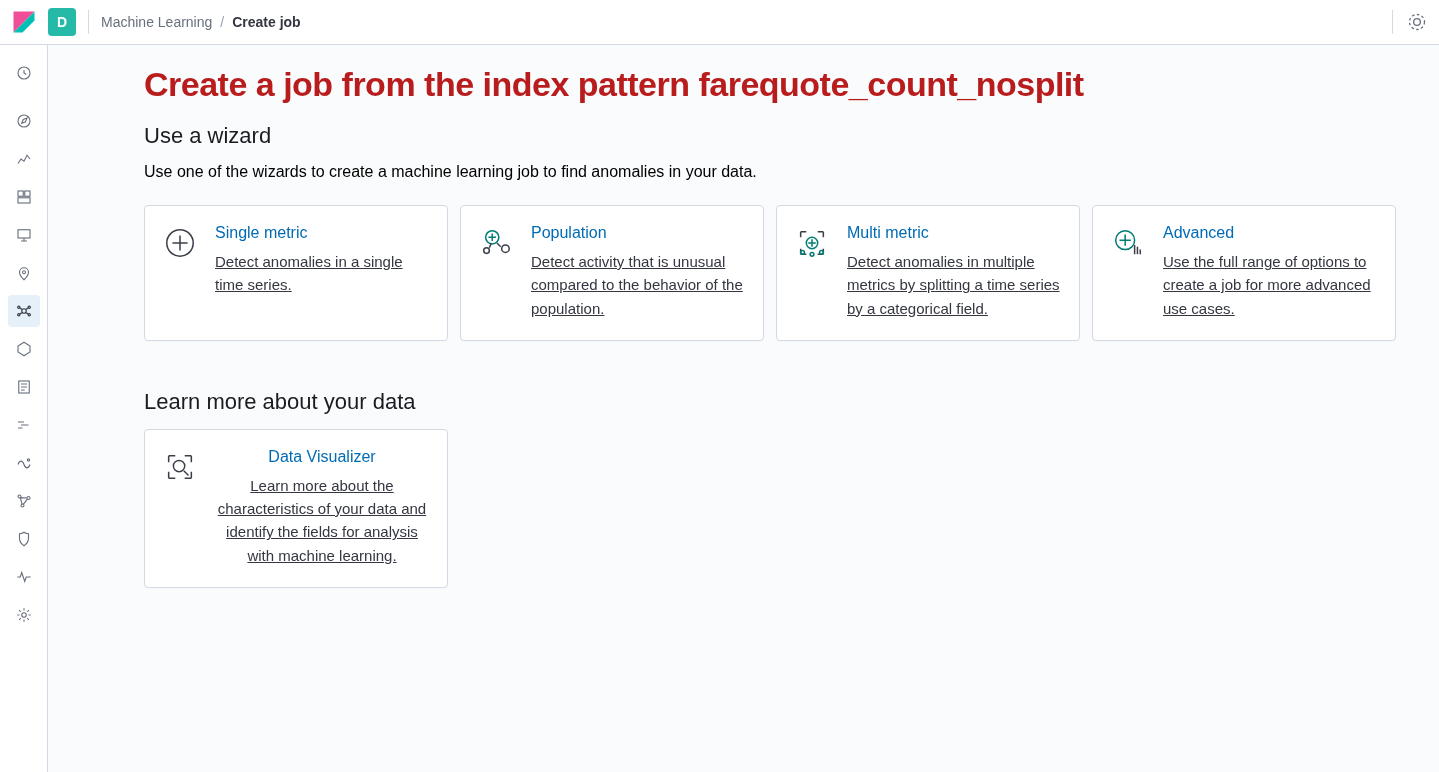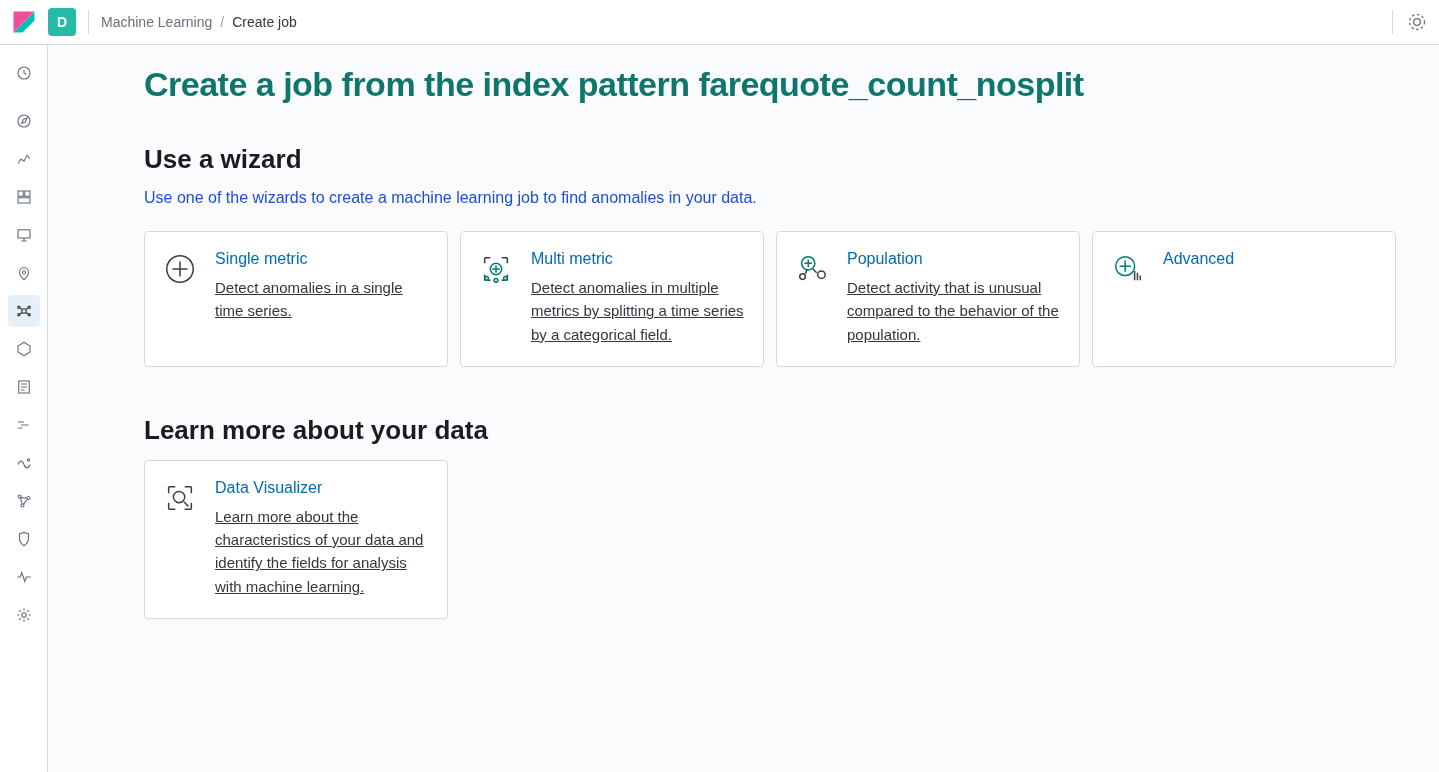--- a/index.html
+++ b/index.html
@@ -36,21 +36,21 @@
   }
   .header-divider {
     width: 1px; height: 24px; background: #d3dae6; margin-right: 12px;
   }
   .breadcrumbs {
     display: flex; align-items: center;
     font-size: 14px;
     color: #69707d;
   }
   .breadcrumbs .sep { margin: 0 8px; color: #98a2b3; }
-  .breadcrumbs .current { color: #343741; font-weight: 400; }
+  .breadcrumbs .current { color: #343741; font-weight: 700; }
   .header-right { margin-left: auto; display: flex; align-items: center; }
   .header-right .vdiv { width: 1px; height: 24px; background: #d3dae6; margin-right: 14px; }
   .help-icon {
     width: 20px; height: 20px;
     color: #69707d;
   }
 
   
   .body { display: flex; height: calc(100% - 45px); }
   .sidebar {
@@ -81,42 +81,42 @@
     background: #fafbfd;
     overflow: auto;
     padding: 20px 0 40px 0;
   }
   .container { max-width: 1300px; padding: 0 24px 0 24px; margin-left: 72px; }
 
   h1.page-title {
     font-size: 34px;
     font-weight: 600;
     letter-spacing: -0.5px;
-    color: #0f766e;
-    margin-bottom: 40px;
+    color: #b91c1c;
+    margin-bottom: 19px;
   }
 
   h2.section-title {
-    font-size: 26px;
-    font-weight: 700;
+    font-size: 22px;
+    font-weight: 400;
     margin-bottom: 14px;
   }
   p.section-desc {
     font-size: 16px;
-    color: #1d4ed8;
+    color: #000000;
     margin-bottom: 24px;
   }
 
   .card-grid {
     display: grid;
     grid-template-columns: repeat(4, 1fr);
     gap: 12px;
     margin-bottom: 48px;
   }
-  .card-grid.single { grid-template-columns: repeat(4, 1fr); }
+  .card-grid.single { grid-template-columns: repeat(4, 1fr); text-align: center; }
   .card {
     background: #fff;
     border: 1px solid #d3dae6;
     border-radius: 4px;
     padding: 18px 18px 20px 18px;
     display: flex;
     align-items: flex-start;
     cursor: pointer;
     box-shadow: 0 1px 2px rgba(0,0,0,0.02);
   }
@@ -289,60 +289,61 @@
           </div>
           <div class="card-body">
             <div class="card-title">Single metric</div>
             <div class="card-desc">Detect anomalies in a single time series.</div>
           </div>
         </div>
 
         <div class="card">
           <div class="card-icon">
             <svg viewBox="0 0 36 36" fill="none" stroke-width="1.6">
+              <circle cx="14" cy="12" r="7" stroke="#017d73"></circle>
+              <path d="M14 8v8M10 12h8" stroke="#017d73"></path>
+              <circle cx="8" cy="26" r="3" stroke="#3a3f4a"></circle>
+              <circle cx="28" cy="24" r="4" stroke="#3a3f4a"></circle>
+              <path d="M11 23l2-5M23 22l-4-4" stroke="#3a3f4a"></path>
+            </svg>
+          </div>
+          <div class="card-body">
+            <div class="card-title">Population</div>
+            <div class="card-desc">Detect activity that is unusual compared to the behavior of the population.</div>
+          </div>
+        </div>
+
+        <div class="card">
+          <div class="card-icon">
+            <svg viewBox="0 0 36 36" fill="none" stroke-width="1.6">
               <path d="M6 6h6M6 6v6M30 6h-6M30 6v6M6 30h6M6 30v-6M30 30h-6M30 30v-6" stroke="#3a3f4a"></path>
               <circle cx="18" cy="18" r="6" stroke="#017d73"></circle>
               <path d="M18 14v8M14 18h8" stroke="#017d73"></path>
               <circle cx="8" cy="28" r="2" stroke="#017d73"></circle>
               <circle cx="28" cy="28" r="2" stroke="#017d73"></circle>
               <circle cx="18" cy="30" r="2" stroke="#017d73"></circle>
             </svg>
           </div>
           <div class="card-body">
             <div class="card-title">Multi metric</div>
             <div class="card-desc">Detect anomalies in multiple metrics by splitting a time series by a categorical field.</div>
           </div>
         </div>
 
         <div class="card">
           <div class="card-icon">
             <svg viewBox="0 0 36 36" fill="none" stroke-width="1.6">
-              <circle cx="14" cy="12" r="7" stroke="#017d73"></circle>
-              <path d="M14 8v8M10 12h8" stroke="#017d73"></path>
-              <circle cx="8" cy="26" r="3" stroke="#3a3f4a"></circle>
-              <circle cx="28" cy="24" r="4" stroke="#3a3f4a"></circle>
-              <path d="M11 23l2-5M23 22l-4-4" stroke="#3a3f4a"></path>
-            </svg>
-          </div>
-          <div class="card-body">
-            <div class="card-title">Population</div>
-            <div class="card-desc">Detect activity that is unusual compared to the behavior of the population.</div>
-          </div>
-        </div>
-
-        <div class="card">
-          <div class="card-icon">
-            <svg viewBox="0 0 36 36" fill="none" stroke-width="1.6">
               <circle cx="15" cy="15" r="10" stroke="#017d73"></circle>
               <path d="M15 9v12M9 15h12" stroke="#017d73"></path>
               <path d="M25 20v10M28 22v8M31 25v5" stroke="#3a3f4a"></path>
             </svg>
           </div>
           <div class="card-body">
             <div class="card-title">Advanced</div>
+            <div class="card-desc">Use the full range of options to create a job for more advanced use cases.</div>
           </div>
         </div>
 
       </div>
 
       <h2 class="section-title">Learn more about your data</h2>
 
       <div class="card-grid single">
         <div class="card">
           <div class="card-icon">

